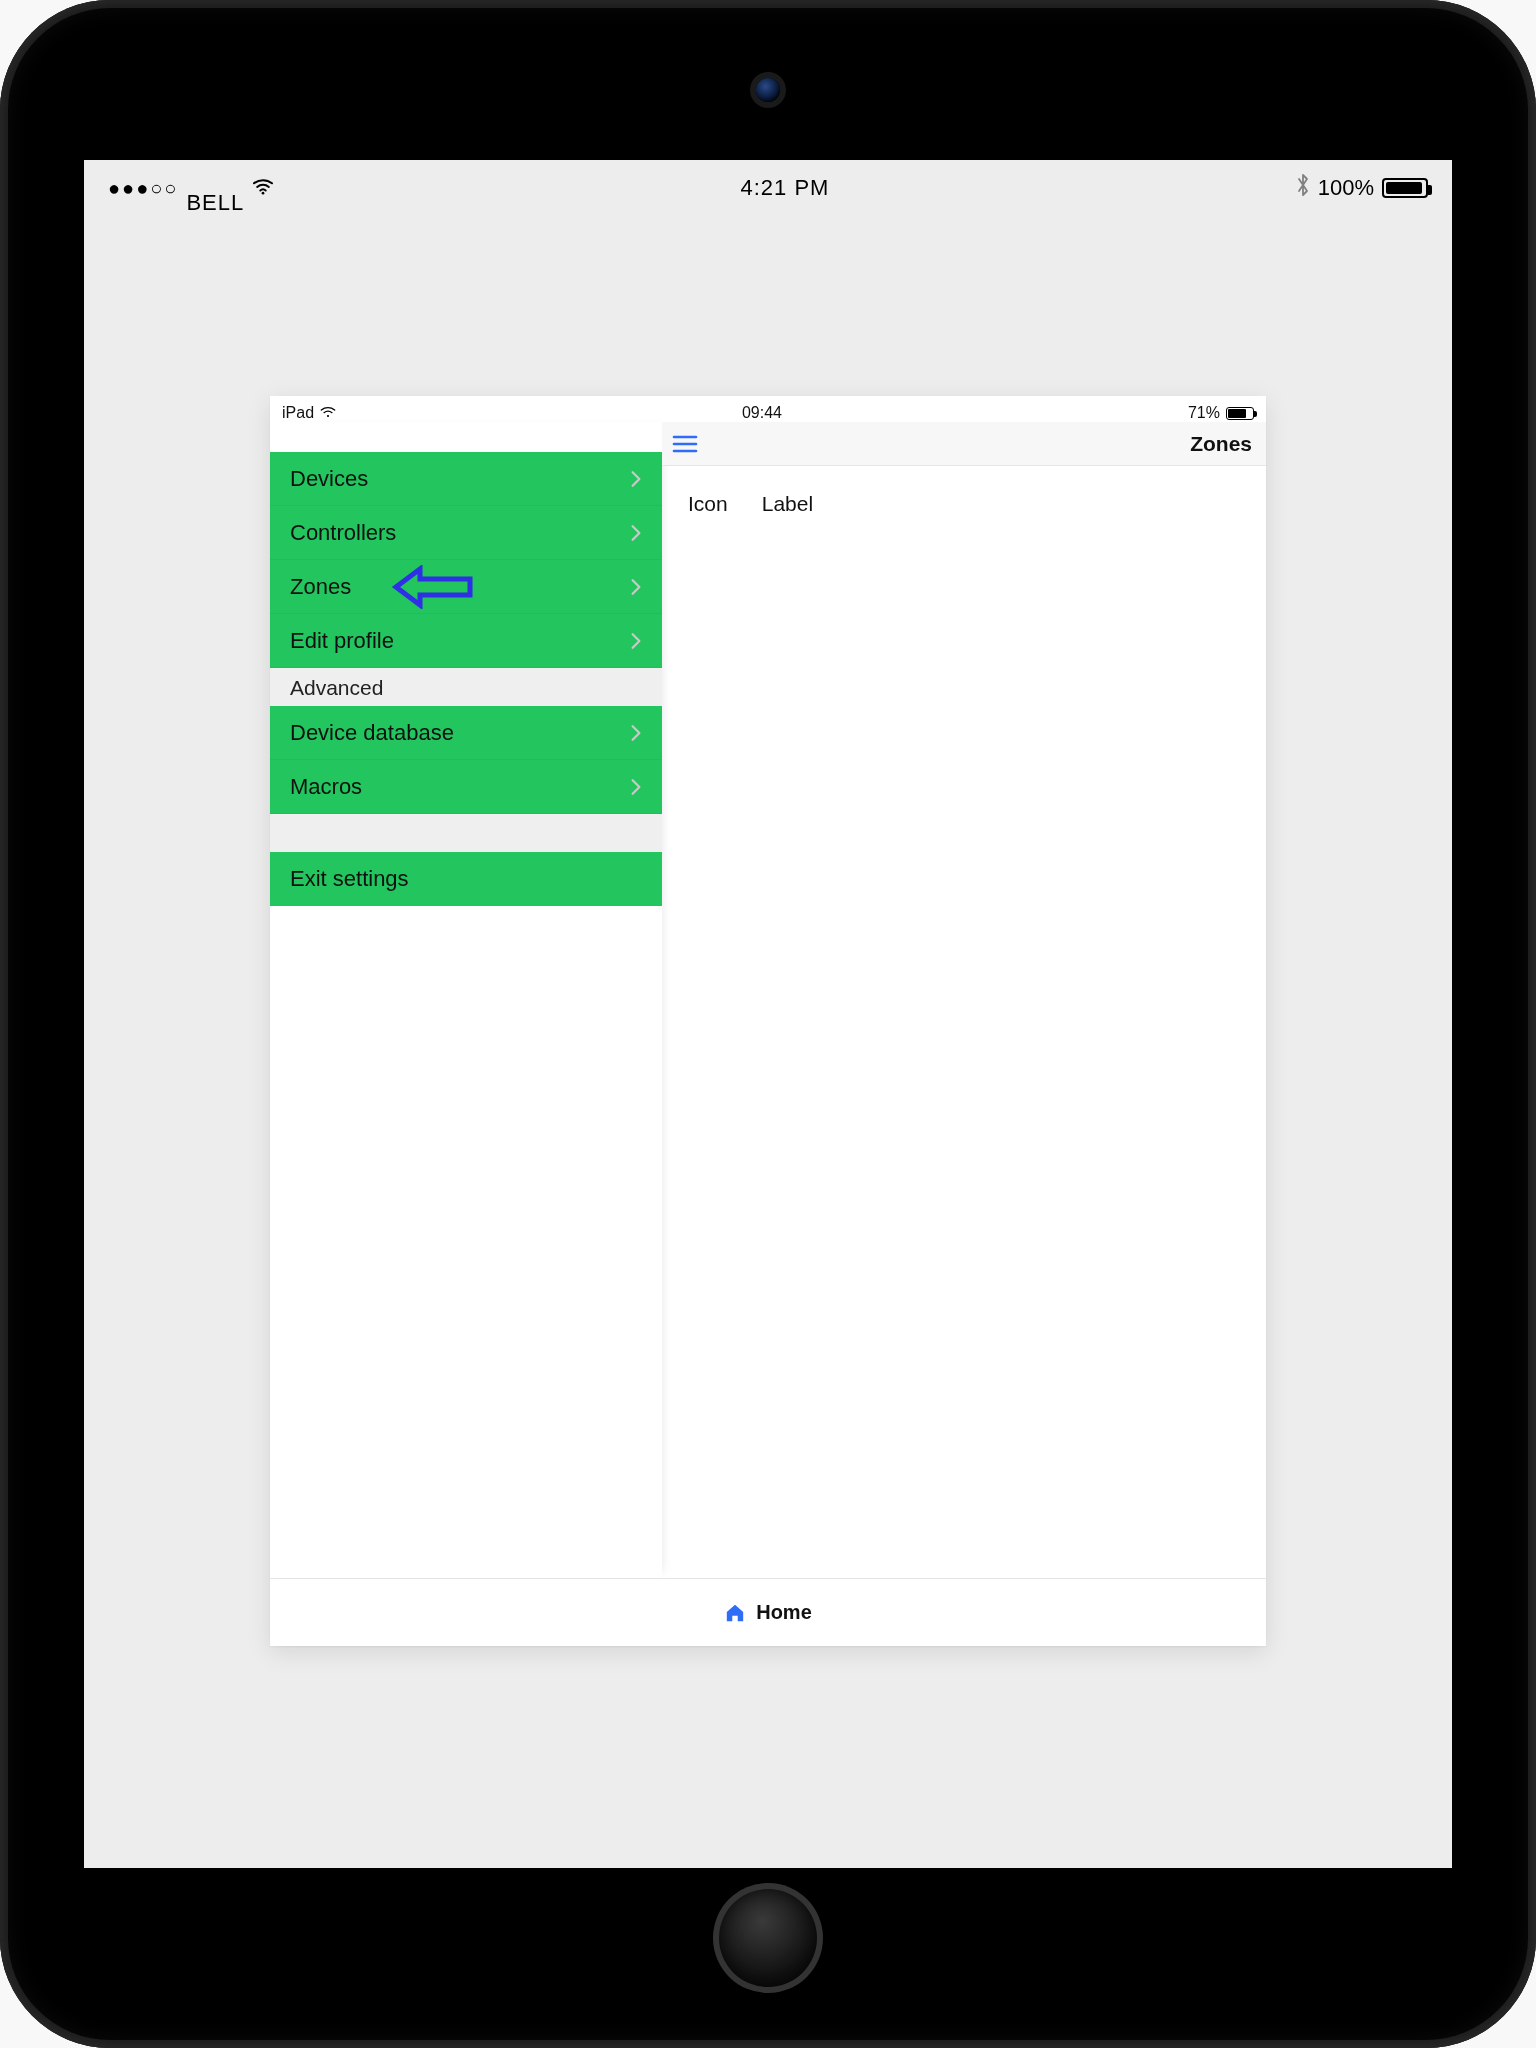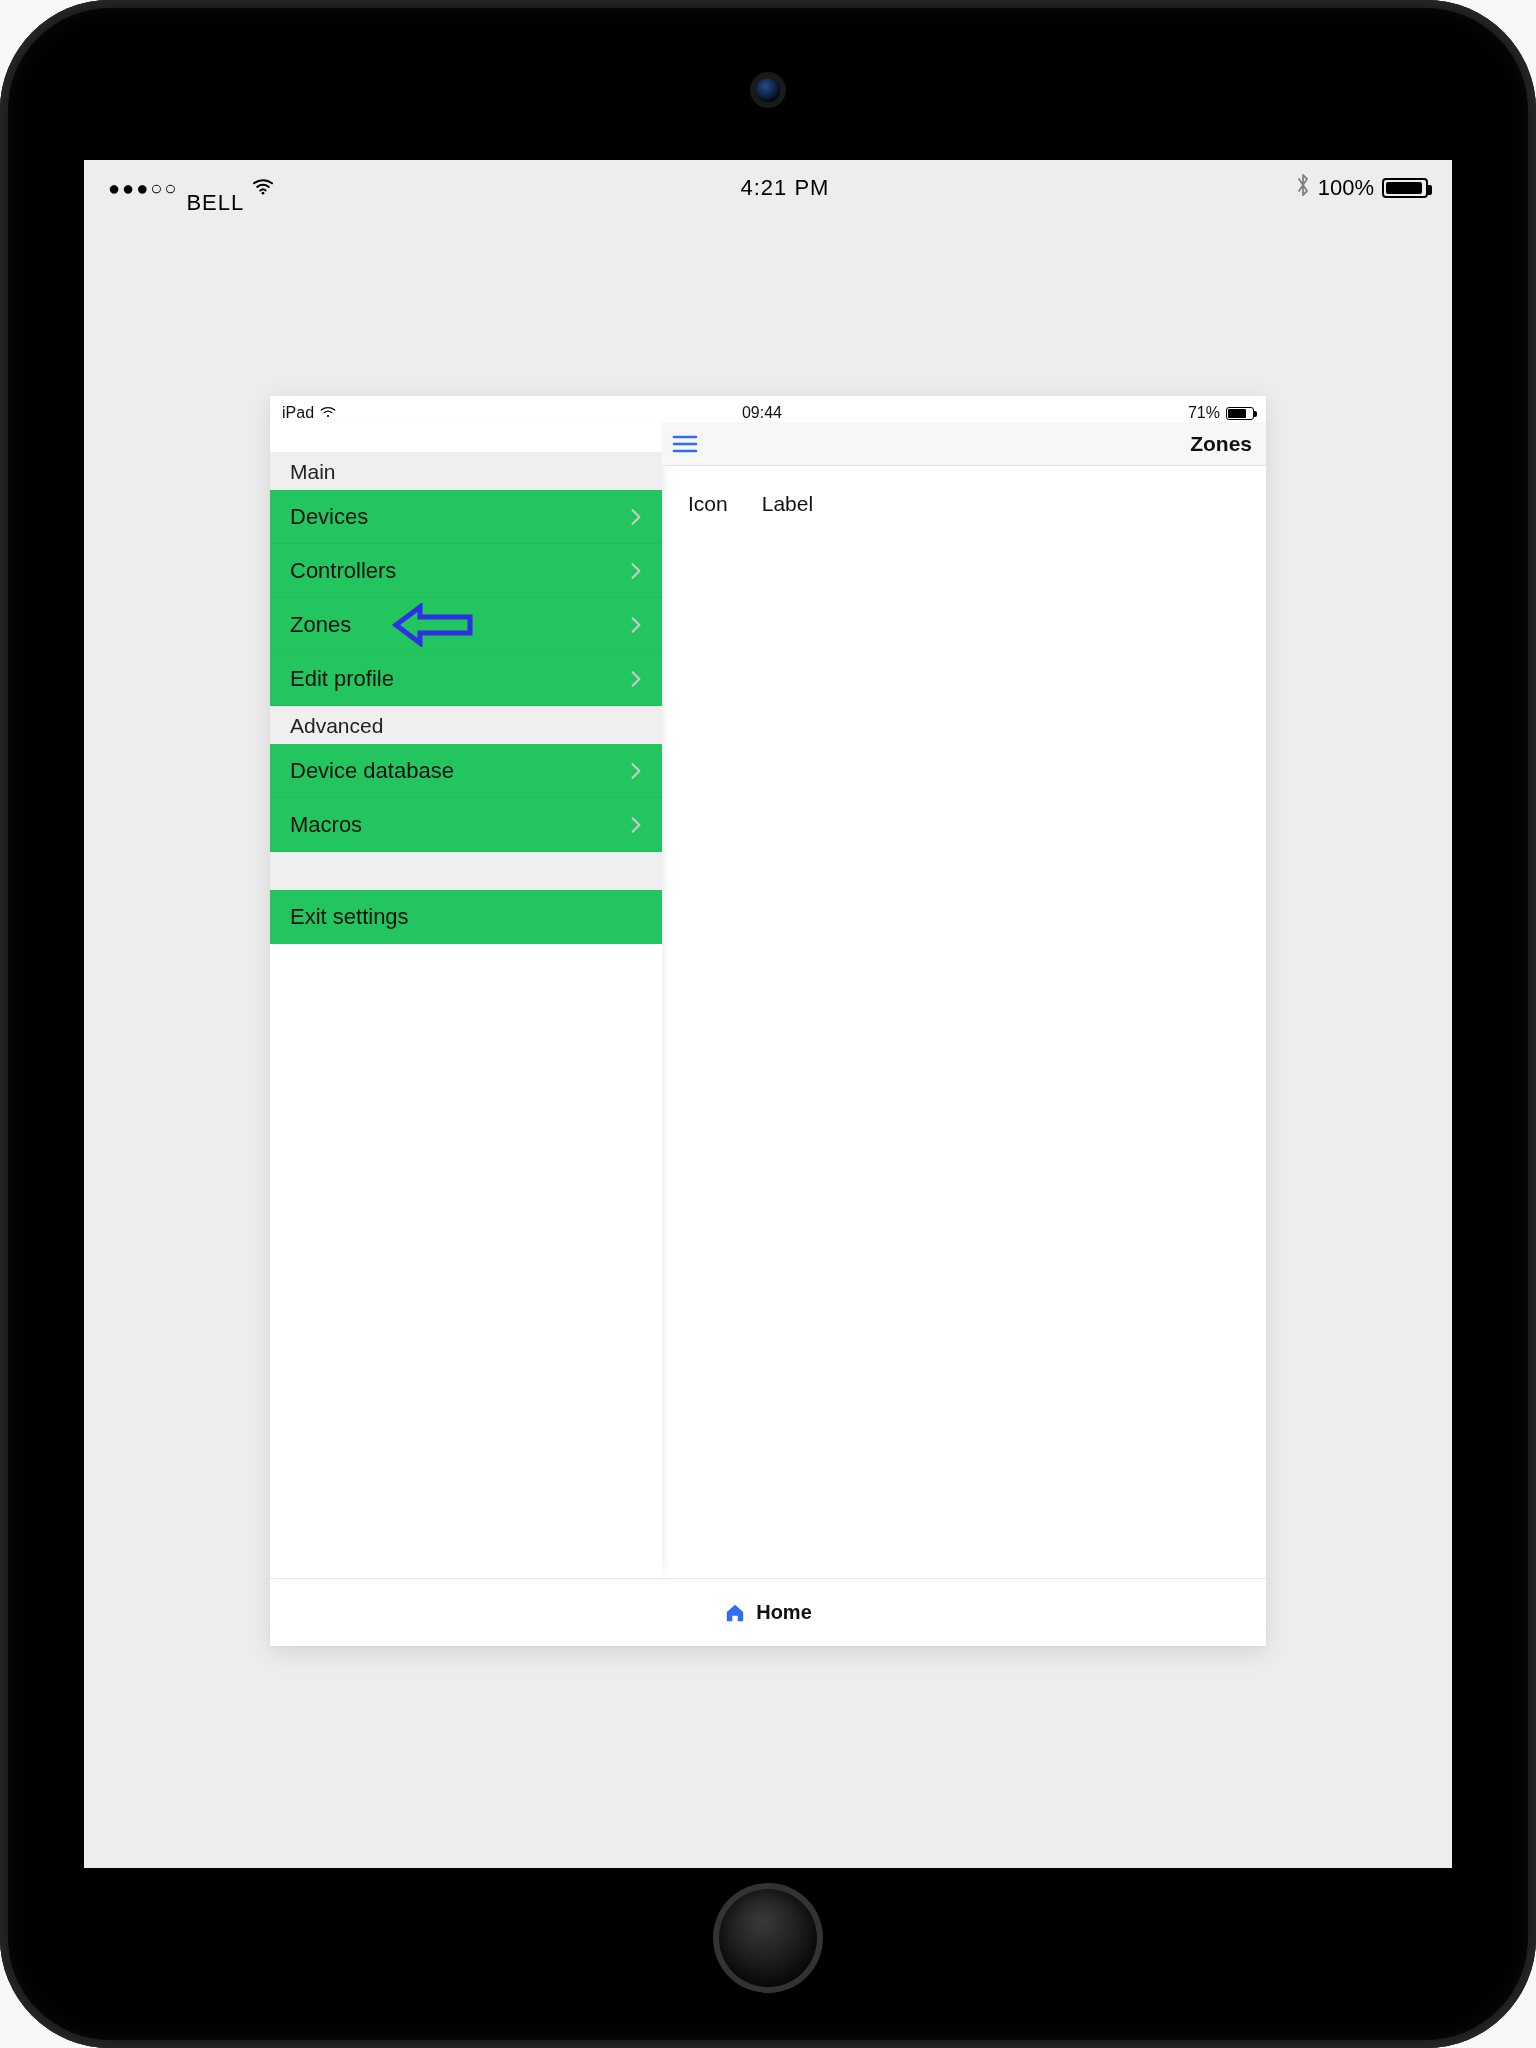--- a/index.html
+++ b/index.html
@@ -302,21 +302,20 @@
             <span class="batt-small">
                 <i></i>
               </span>
           </div>
         </div>
 
         <div class="split">
           <div class="sidebar">
             <div class="nav-spacer"></div>
 
-            <div class="section-header">Main</div>
 
             <div class="row">
               <span>Devices</span>
               <span class="chev">
                 <svg width="12" height="18" viewBox="0 0 10 16">
                     <path d="M2 2 L8 8 L2 14" stroke="currentColor" stroke-width="2" fill="none" stroke-linecap="round" stroke-linejoin="round"></path>
                   </svg>
               </span>
             </div>
             <div class="row">

